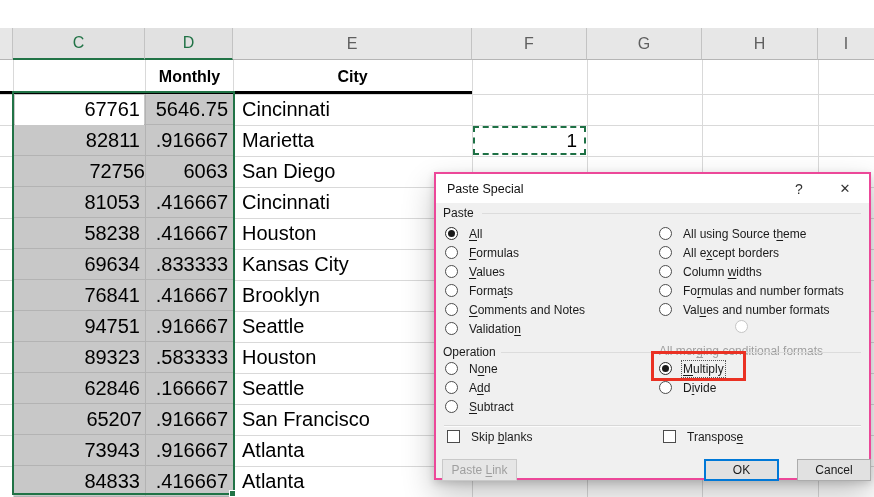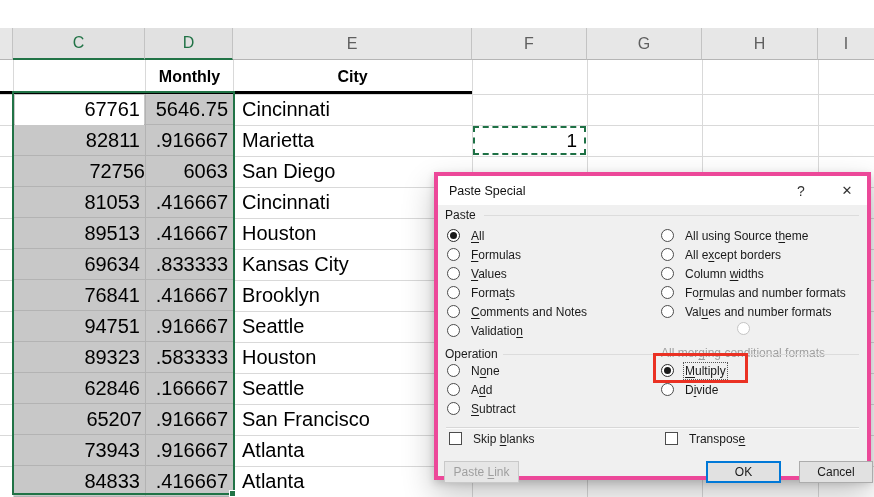--- a/index.html
+++ b/index.html
@@ -25,21 +25,21 @@
             background-size:1px 100%,100% 100%;background-position:131px 0,0 0;background-repeat:no-repeat,repeat;}
   #active-cell{position:absolute;left:15px;top:95px;width:129px;height:30px;background:#fff;}
   #header-border{position:absolute;left:0;top:91px;width:472px;height:3px;background:#000;}
   #sel-border{position:absolute;left:12px;top:91px;width:223px;height:404px;border:2px solid #217346;box-sizing:border-box;}
   #fill-handle{position:absolute;left:229px;top:490px;width:7px;height:7px;background:#217346;border:1px solid #fff;box-sizing:border-box;}
   #copied-cell{position:absolute;left:473px;top:126px;width:113px;height:29px;border:2px dashed #1e7145;
                box-sizing:border-box;display:flex;align-items:center;justify-content:flex-end;
                padding-right:7px;font-size:19px;color:#000;}
   
   #dialog{position:absolute;left:434px;top:172px;width:437px;height:308px;background:#f0f0f0;
-          border:4px solid #ec4899;box-sizing:border-box;font-size:12px;color:#1a1a1a;
+          border:2px solid #ec4899;box-sizing:border-box;font-size:12px;color:#1a1a1a;
           box-shadow:0 14px 30px rgba(0,0,0,.24), 0 3px 8px rgba(0,0,0,.16);}
   #titlebar{position:absolute;left:0;top:0;right:0;height:29px;background:#fff;display:flex;align-items:center;}
   #dlg-title{padding-left:11px;font-size:12.5px;color:#111;}
   .tb-icon{position:absolute;top:0;height:29px;width:30px;display:flex;align-items:center;justify-content:center;
            font-size:14px;color:#333;cursor:default;}
   #help-icon{left:348px;}
   #close-icon{left:394px;font-size:13px;}
   .grouplabel{position:absolute;color:#1a1a1a;}
   .groupline{position:absolute;height:1px;background:#dcdcdc;}
   .sep{position:absolute;height:1px;background:#d8d8d8;border-bottom:1px solid #fbfbfb;}
@@ -106,21 +106,21 @@
         <div class="cell city" style="left: 233px; width: 239px; top: 94px;">Cincinnati</div>
         <div class="cell num" style="left: 13px; width: 132px; top: 125px;">82811</div>
         <div class="cell num" style="left: 145px; width: 88px; top: 125px;">.916667</div>
         <div class="cell city" style="left: 233px; width: 239px; top: 125px;">Marietta</div>
         <div class="cell num" style="left: 6px; width: 132px; top: 156px; margin-left: 12px;">72756</div>
         <div class="cell num" style="left: 145px; width: 88px; top: 156px;">6063</div>
         <div class="cell city" style="left: 233px; width: 239px; top: 156px;">San Diego</div>
         <div class="cell num" style="left: 13px; width: 132px; top: 187px;">81053</div>
         <div class="cell num" style="left: 145px; width: 88px; top: 187px;">.416667</div>
         <div class="cell city" style="left: 233px; width: 239px; top: 187px;">Cincinnati</div>
-        <div class="cell num" style="left: 13px; width: 132px; top: 218px;">89513</div>
+        <div class="cell num" style="left: 13px; width: 132px; top: 218px;">58238</div>
         <div class="cell num" style="left: 145px; width: 88px; top: 218px;">.416667</div>
         <div class="cell city" style="left: 233px; width: 239px; top: 218px;">Houston</div>
         <div class="cell num" style="left: 13px; width: 132px; top: 249px;">69634</div>
         <div class="cell num" style="left: 145px; width: 88px; top: 249px;">.833333</div>
         <div class="cell city" style="left: 233px; width: 239px; top: 249px;">Kansas City</div>
         <div class="cell num" style="left: 13px; width: 132px; top: 280px;">76841</div>
         <div class="cell num" style="left: 145px; width: 88px; top: 280px;">.416667</div>
         <div class="cell city" style="left: 233px; width: 239px; top: 280px;">Brooklyn</div>
         <div class="cell num" style="left: 13px; width: 132px; top: 311px;">94751</div>
         <div class="cell num" style="left: 145px; width: 88px; top: 311px;">.916667</div>

